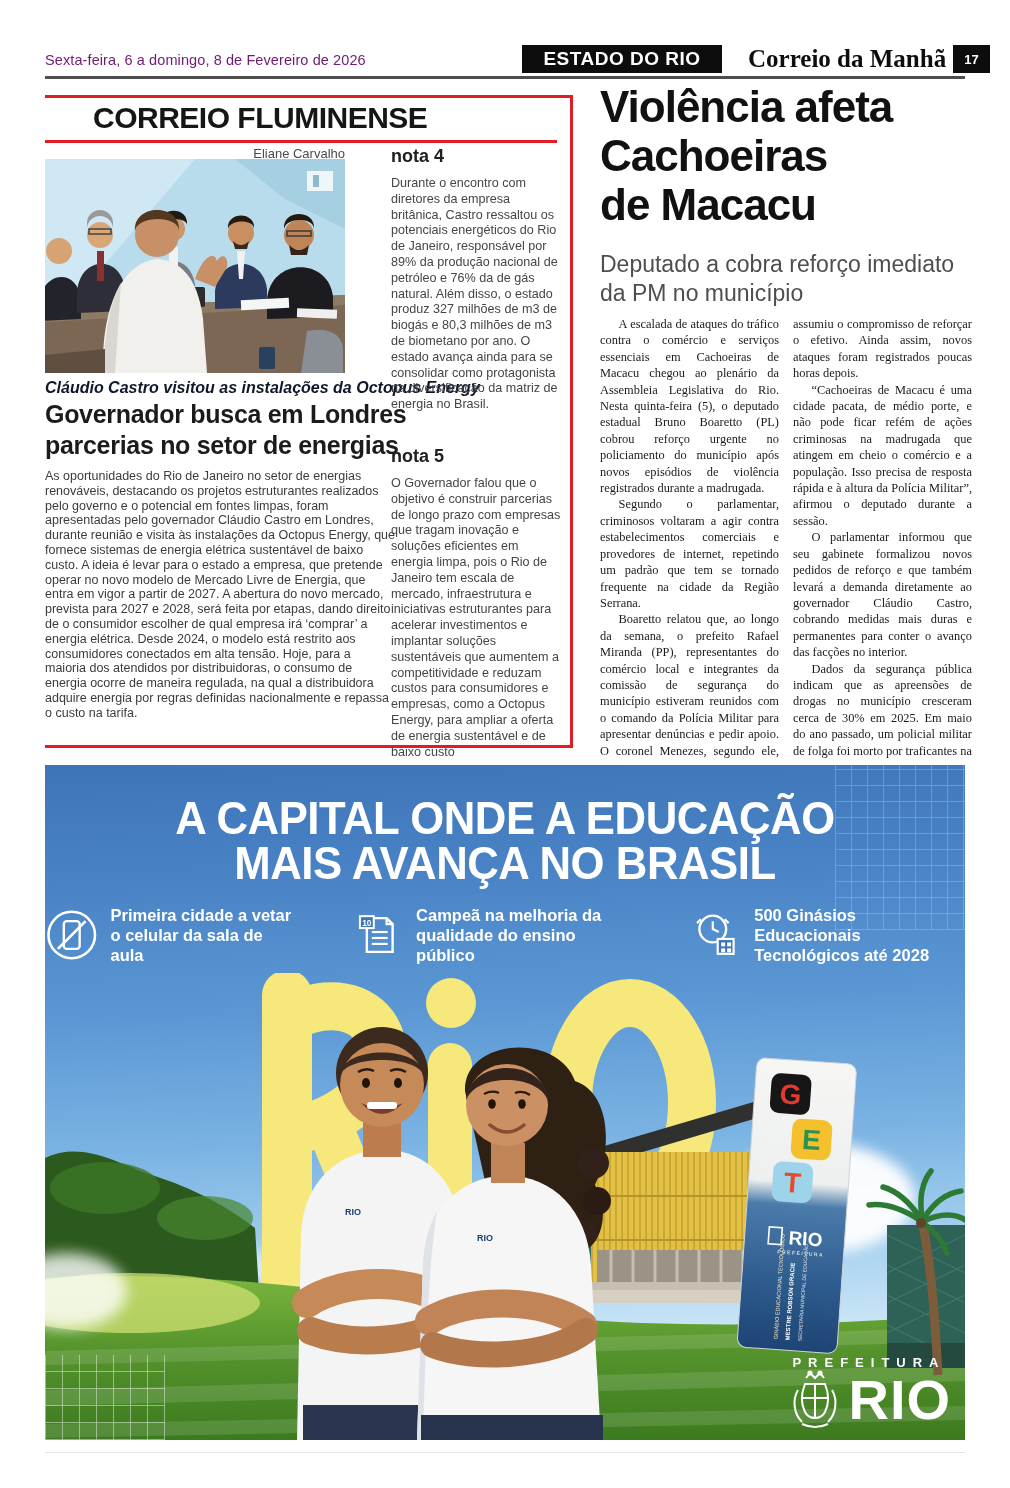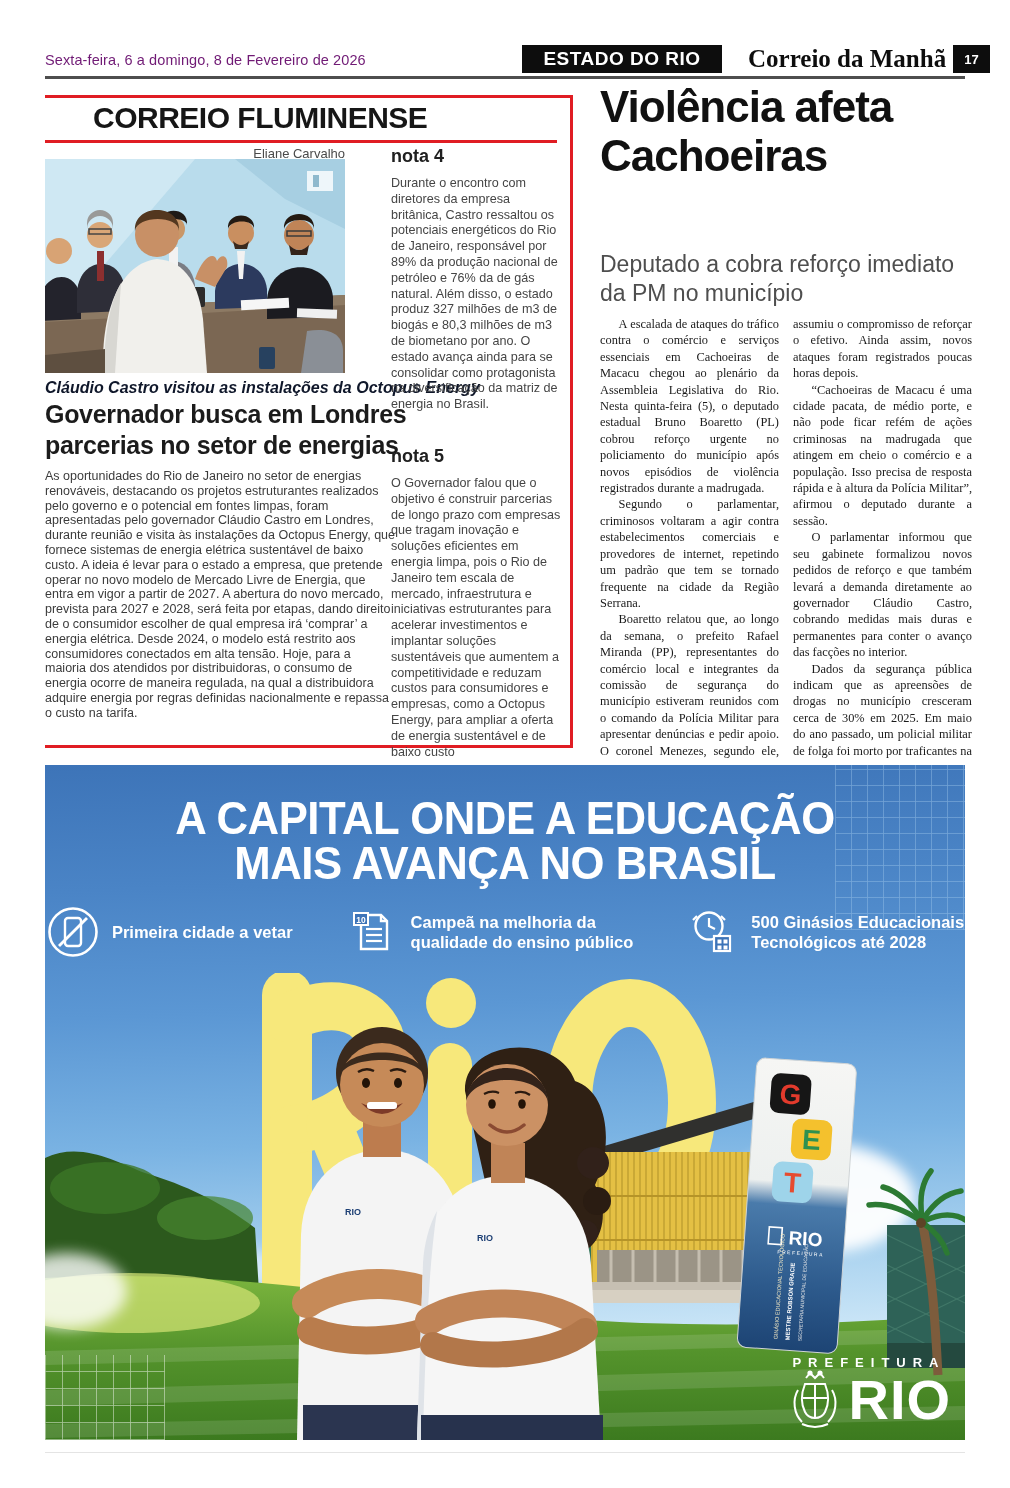--- a/index.html
+++ b/index.html
@@ -139,20 +139,21 @@
   <div class="abs flu-body">As oportunidades do Rio de Janeiro no setor de energias renováveis, destacando os projetos estruturantes realizados pelo governo e o potencial em fontes limpas, foram apresentadas pelo governador Cláudio Castro em Londres, durante reunião e visita às instalações da Octopus Energy, que fornece sistemas de energia elétrica sustentável de baixo custo. A ideia é levar para o estado a empresa, que pretende operar no novo modelo de Mercado Livre de Energia, que entra em vigor a partir de 2027. A abertura do novo mercado, prevista para 2027 e 2028, será feita por etapas, dando direito de o consumidor escolher de qual empresa irá ‘comprar’ a energia elétrica. Desde 2024, o modelo está restrito aos consumidores conectados em alta tensão. Hoje, para a maioria dos atendidos por distribuidoras, o consumo de energia ocorre de maneira regulada, na qual a distribuidora adquire energia por regras definidas nacionalmente e repassa o custo na tarifa.</div>
 
   <div class="abs nota-title" style="left:391px;top:146px;">nota 4</div>
   <div class="abs nota-body" style="left:391px;top:176px;">Durante o encontro com diretores da empresa britânica, Castro ressaltou os potenciais energéticos do Rio de Janeiro, responsável por 89% da produção nacional de petróleo e 76% da de gás natural. Além disso, o estado produz 327 milhões de m3 de biogás e 80,3 milhões de m3 de biometano por ano. O estado avança ainda para se consolidar como protagonista na diversificação da matriz de energia no Brasil.</div>
   <div class="abs nota-title" style="left:391px;top:446px;">nota 5</div>
   <div class="abs nota-body" style="left:391px;top:476px;">O Governador falou que o objetivo é construir parcerias de longo prazo com empresas que tragam inovação e soluções eficientes em energia limpa, pois o Rio de Janeiro tem escala de mercado, infraestrutura e iniciativas estruturantes para acelerar investimentos e implantar soluções sustentáveis que aumentem a competitividade e reduzam custos para consumidores e empresas, como a Octopus Energy, para ampliar a oferta de energia sustentável e de baixo custo</div>
 
   <div class="abs vio-head">
       <div>Violência afeta</div>
       <div>Cachoeiras</div>
+      <div>de Macacu</div>
     </div>
   <div class="abs vio-sub">Deputado a cobra reforço imediato da PM no município</div>
   <div class="abs vio-cols">
       <p>A escalada de ataques do tráfico contra o comércio e serviços essenciais em Cachoeiras de Macacu chegou ao plenário da Assembleia Legislativa do Rio. Nesta quinta-feira (5), o deputado estadual Bruno Boaretto (PL) cobrou reforço urgente no policiamento do município após novos episódios de violência registrados durante a madrugada.</p>
       <p>Segundo o parlamentar, criminosos voltaram a agir contra estabelecimentos comerciais e provedores de internet, repetindo um padrão que tem se tornado frequente na cidade da Região Serrana.</p>
       <p>Boaretto relatou que, ao longo da semana, o prefeito Rafael Miranda (PP), representantes do comércio local e integrantes da comissão de segurança do município estiveram reunidos com o comando da Polícia Militar para apresentar denúncias e pedir apoio. O coronel Menezes, segundo ele, assumiu o compromisso de reforçar o efetivo. Ainda assim, novos ataques foram registrados poucas horas depois.</p>
       <p>“Cachoeiras de Macacu é uma cidade pacata, de médio porte, e não pode ficar refém de ações criminosas na madrugada que atingem em cheio o comércio e a população. Isso precisa de resposta rápida e à altura da Polícia Militar”, afirmou o deputado durante a sessão.</p>
       <p>O parlamentar informou que seu gabinete formalizou novos pedidos de reforço e que também levará a demanda diretamente ao governador Cláudio Castro, cobrando medidas mais duras e permanentes para conter o avanço das facções no interior.</p>
       <p>Dados da segurança pública indicam que as apreensões de drogas no município cresceram cerca de 30% em 2025. Em maio do ano passado, um policial militar de folga foi morto por traficantes na região, episódio que marcou o agravamento do cenário local.</p>
     </div>
@@ -167,20 +168,21 @@
 
     <div class="abs features">
       <div class="feature">
         <svg width="54" height="54" viewBox="0 0 54 54">
           <circle cx="27" cy="27" r="23.5" fill="none" stroke="#fff" stroke-width="2.6"></circle>
           <rect x="19" y="13" width="16" height="28" rx="3" fill="none" stroke="#fff" stroke-width="2.4"></rect>
           <line x1="13" y1="41" x2="41" y2="13" stroke="#fff" stroke-width="2.8"></line>
         </svg>
         <div class="feature-text">
           <div>Primeira cidade a vetar</div>
+          <div>o celular da sala de aula</div>
         </div>
       </div>
       <div class="feature">
         <svg width="54" height="54" viewBox="0 0 54 54">
           <path d="M16,10 h20 l6,6 v28 h-26 Z" fill="none" stroke="#fff" stroke-width="2.4"></path>
           <path d="M36,10 v6 h6" fill="none" stroke="#fff" stroke-width="2.4"></path>
           <line x1="21" y1="24" x2="37" y2="24" stroke="#fff" stroke-width="2.2"></line>
           <line x1="21" y1="30" x2="37" y2="30" stroke="#fff" stroke-width="2.2"></line>
           <line x1="21" y1="36" x2="37" y2="36" stroke="#fff" stroke-width="2.2"></line>
           <rect x="9" y="8" width="14" height="12" fill="#3d74b8" stroke="#fff" stroke-width="2"></rect>

